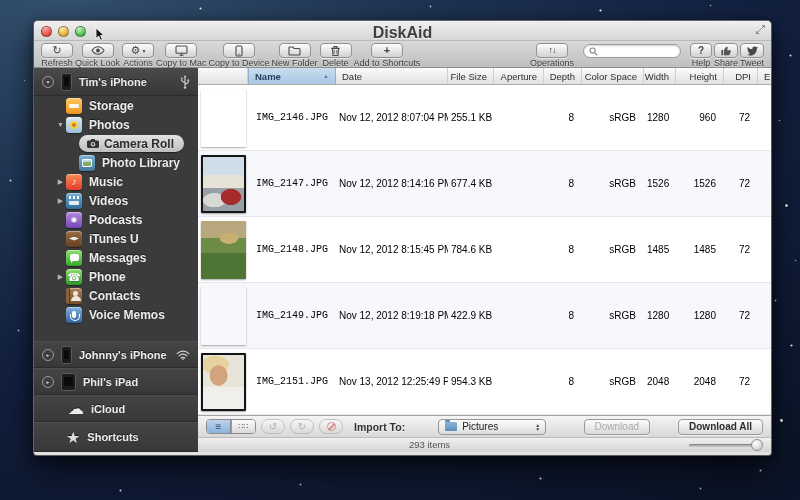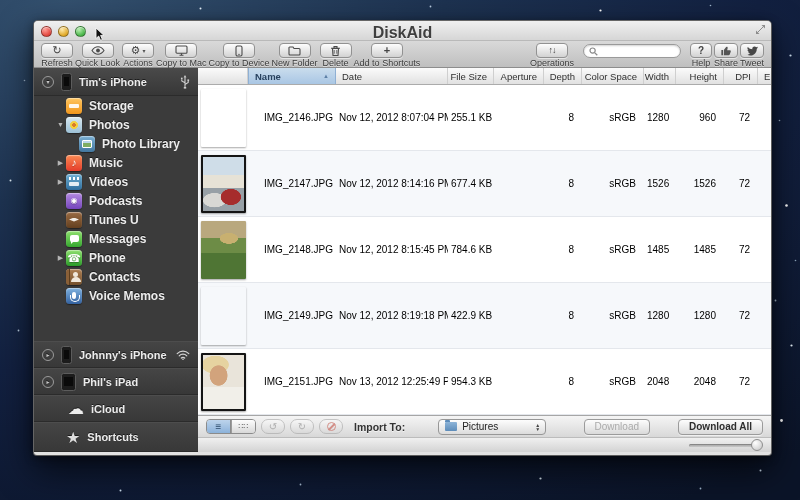--- a/index.html
+++ b/index.html
@@ -138,21 +138,21 @@
   .sortarrow { font-size:6px; color:#5d7fa5; }
   .th:last-child { border-right:none; }
 
   .rows { flex:1; overflow:hidden; }
   .trow { height:66px; display:grid;
     grid-template-columns:50px 88px 112px 46px 50px 38px 62px 32px 48px 34px 1fr;
     align-items:center; border-bottom:1px solid #e4e7ec; font-size:10px; color:#000; }
   .trow:nth-child(even) { background:#f6f8fb; }
   .td { white-space:nowrap; overflow:hidden; padding:0 3px; }
   .td.num { text-align:right; padding-right:8px; }
-  .namecell { padding-left:16px; }
+  .namecell { padding-left:8px;font-family:Liberation Mono, monospace; }
   .thumbcell { display:flex; justify-content:center; align-items:center; height:100%; }
   .thumb { width:45px; height:58px; border-radius:1px; box-shadow:0 1px 2px rgba(0,0,0,.35); }
   .framed { border:2px solid #141414; }
   .t1 { background:
         radial-gradient(46% 26% at 50% 34%, #b5array 0, transparent 0),
         radial-gradient(46% 24% at 50% 36%, #bb8e68 0 60%, transparent 62%),
         radial-gradient(52% 18% at 50% 17%, #24242a 0 96%, transparent 100%),
         linear-gradient(#ebebe9 0 64%, #3b3b40 64% 100%); }
   .t2 { background:
         radial-gradient(30% 18% at 68% 74%, #a62c2c 0 80%, transparent 85%),
@@ -376,20 +376,34 @@
         <span class="appic ic-storage"></span>
         <span class="slbl">Storage</span>
       </div>
       <div class="sitem">
         <span class="tri">▼</span>
         <span class="appic ic-photos"></span>
         <span class="slbl">Photos</span>
       </div>
       <div class="sitem sub">
         <span class="tri"></span>
+        <span class="pill">
+          <span>
+            <svg width="12" height="9" viewBox="0 0 12 9">
+                <rect x="0" y="1.6" width="12" height="7.4" rx="1.4" fill="#333"></rect>
+                <rect x="3.8" y="0" width="4.4" height="2.4" rx="1" fill="#333"></rect>
+                <circle cx="6" cy="5.2" r="2.2" fill="#d6d6d6"></circle>
+                <circle cx="6" cy="5.2" r="1.1" fill="#333"></circle>
+              </svg>
+          </span>
+          <span class="slbl">Camera Roll</span>
+        </span>
+      </div>
+      <div class="sitem sub">
+        <span class="tri"></span>
         <span class="appic ic-library"></span>
         <span class="slbl">Photo Library</span>
       </div>
       <div class="sitem">
         <span class="tri">▶</span>
         <span class="appic ic-music">
             <span class="g">♪</span>
           </span>
         <span class="slbl">Music</span>
       </div>
@@ -611,20 +625,21 @@
         <div class="spacer"></div>
         <div class="dlbtn disabled">
             <span>Download</span>
           </div>
         <div class="dlbtn" style="font-weight:bold;margin-left:23px;">
             <span>Download All</span>
           </div>
       </div>
 
       <div class="sbar">
+        <div class="scount">293 items</div>
         <div class="slider">
             <div class="knob"></div>
           </div>
       </div>
     </div>
   </div>
 </div>
 
 <div class="cursor">
   <svg width="11" height="15" viewBox="0 0 11 15">

